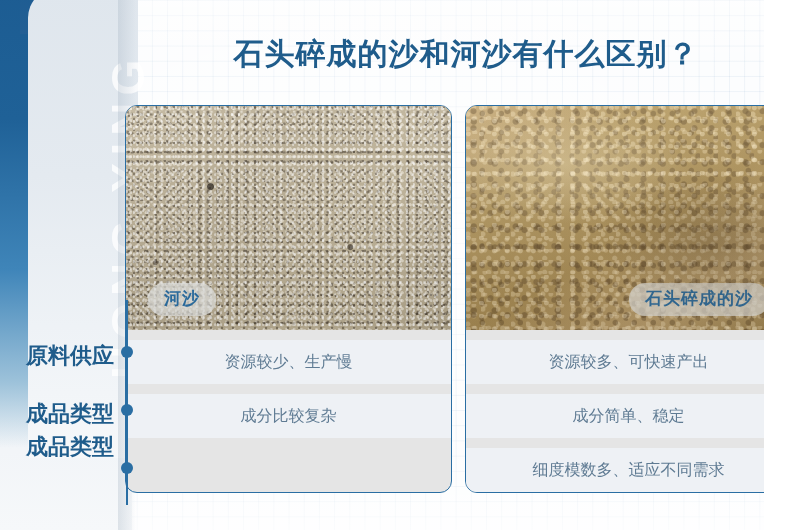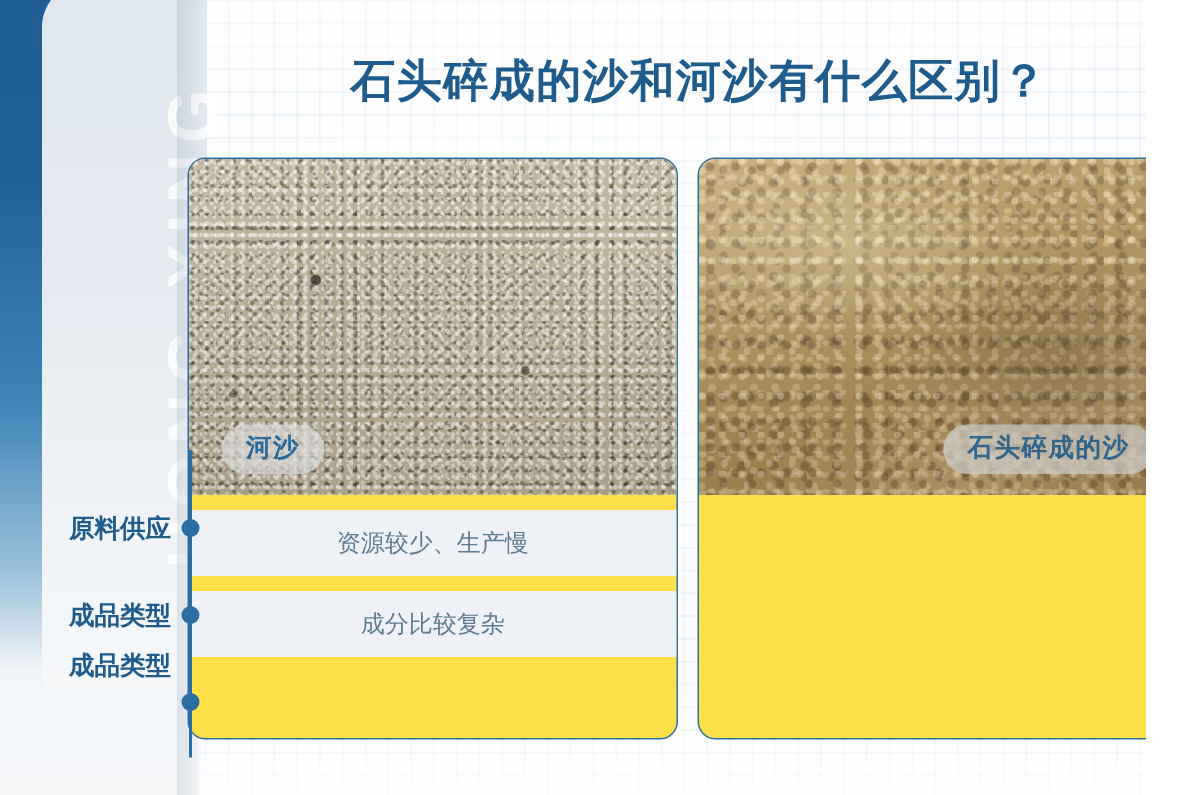--- a/index.html
+++ b/index.html
@@ -69,21 +69,21 @@
     font-size:30px;font-weight:bold;letter-spacing:1px;
     color:#1f5c8b;
     font-family:"DejaVu Sans","Liberation Sans",sans-serif;
   }
 
   
   .card{
     position:absolute;top:105px;width:327px;height:388px;
     border:1.5px solid #2a6ea3;
     border-radius:12px;
-    background:#fde047;
+    background:#e5e5e5;
     box-sizing:border-box;
     overflow:hidden;
   }
   .card-left{left:125px;}
   .card-right{left:465px;}
 
   .photo{
     position:relative;width:100%;height:224px;
     overflow:hidden;
   }
@@ -162,21 +162,21 @@
   .axis{
     position:absolute;left:126px;top:300px;width:2px;height:205px;
     background:#2a6ea3;
   }
   .dot{
     position:absolute;left:121px;width:12px;height:12px;border-radius:50%;
     background:#2a6ea3;
   }
   .rowlabel{
     position:absolute;left:0;width:114px;text-align:right;
-    font-size:17px;font-weight:bold;color:#1f5c8b;
+    font-size:22px;font-weight:bold;color:#1f5c8b;
     font-family:"DejaVu Sans","Liberation Sans",sans-serif;
     white-space:nowrap;
   }
 </style>
 </head>
 <body>
 
 <div class="stage">
 
   <div class="grid"></div>
@@ -200,20 +200,25 @@
     <div class="rows">
       <div class="row row-first">资源较少、生产慢</div>
       <div class="row gap-before">成分比较复杂</div>
     </div>
   </div>
 
   <div class="card card-right">
     <div class="photo photo-sandB">
       <div class="caption caption-right">石头碎成的沙</div>
     </div>
+    <div class="rows">
+      <div class="row row-first">资源较多、可快速产出</div>
+      <div class="row gap-before">成分简单、稳定</div>
+      <div class="row gap-before">细度模数多、适应不同需求</div>
+    </div>
   </div>
 
   <div class="axis"></div>
 
   <div class="dot" style="top:346px"></div>
   <div class="dot" style="top:404px"></div>
   <div class="dot" style="top:462px"></div>
 
   <div class="rowlabel" style="top:341px">原料供应</div>
   <div class="rowlabel" style="top:399px">成品类型</div>

